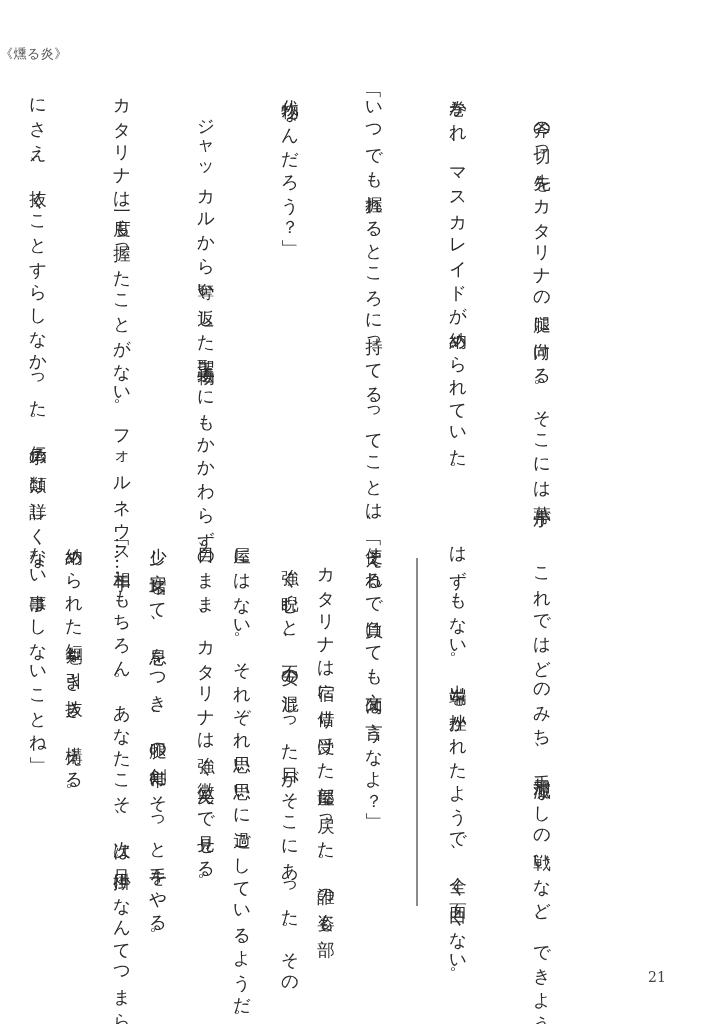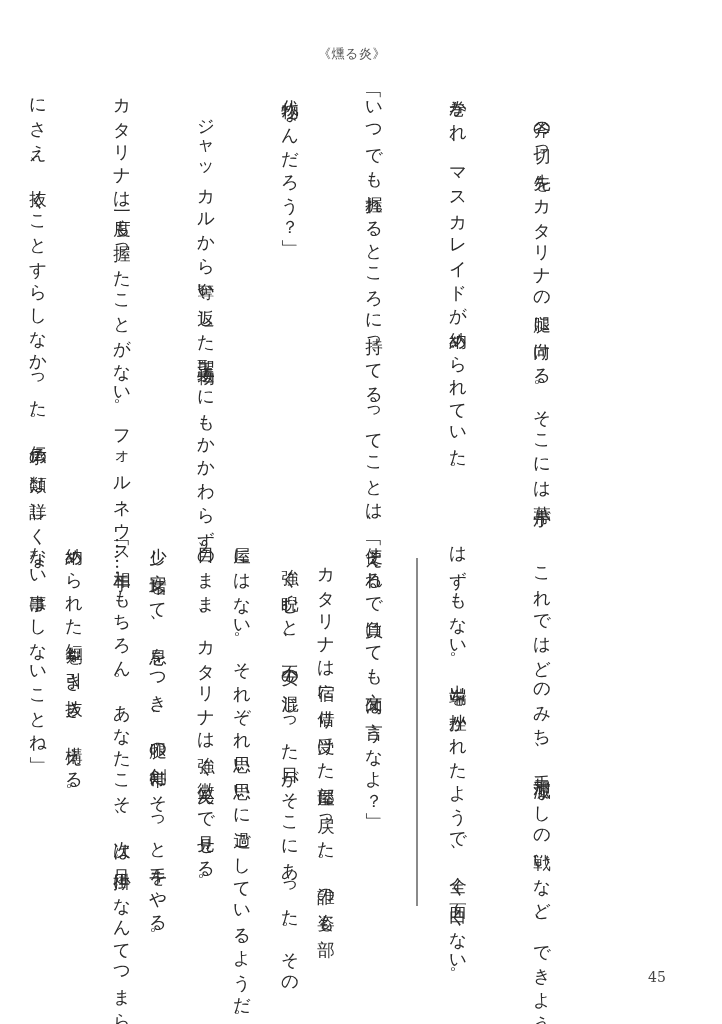--- a/index.html
+++ b/index.html
@@ -13,21 +13,20 @@
       position: relative;
       overflow: hidden;
       font-family: "DejaVu Serif", "Liberation Serif", serif;
       color: #2a2a2a;
     }
     .running-head {
       position: absolute;
       top: 45px;
       left: 0;
       width: 704px;
-      text-align: center;
       font-size: 13px;
       color: #555;
       letter-spacing: 0.5px;
     }
     .block {
       position: absolute;
       writing-mode: vertical-rl;
       -webkit-writing-mode: vertical-rl;
       font-size: 17.5px;
       line-height: 28px;
@@ -117,13 +116,13 @@
   <span class="line">納められた短剣を引き抜き、構える。</span>
   <span class="line">　手が、震えている。</span>
   
   
   
   
   
   
 </div>
 
-<div class="page-number">45</div>
+<div class="page-number">21</div>
 
 </body></html>

